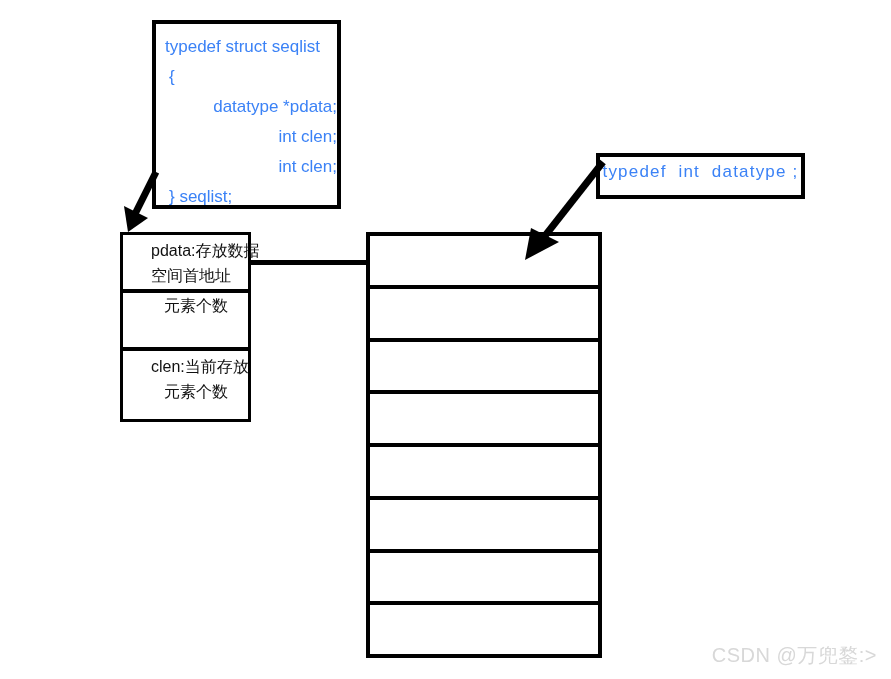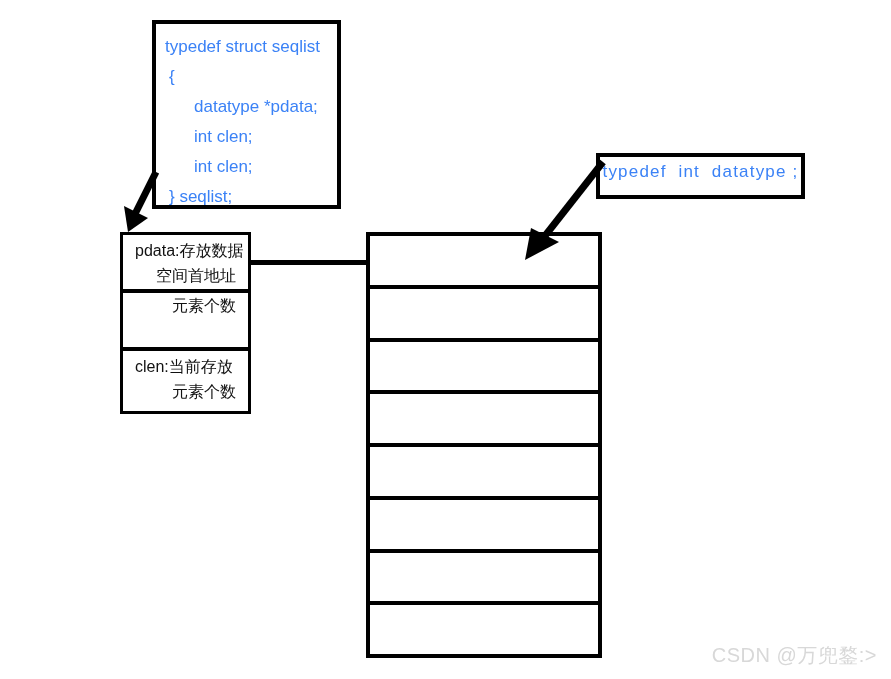--- a/index.html
+++ b/index.html
@@ -35,21 +35,21 @@
     padding: 8px 0 0 0;
   }
   .code-line {
     font-size: 17px;
     line-height: 30px;
     color: #3b82f6;
     white-space: pre;
     padding-left: 9px;
   }
   .code-indent-1 { padding-left: 13px; }
-  .code-indent-2 { padding-left: 38px; }
+  .code-indent-2 { padding-left: 38px; text-align: right; }
 
   
   #typedef-box {
     left: 596px;
     top: 153px;
     width: 209px;
     height: 46px;
     display: flex;
     align-items: flex-start;
     justify-content: center;
@@ -72,28 +72,29 @@
     position: absolute;
     left: 0;
     box-sizing: border-box;
     width: 131px;
     background: #ffffff;
     border: 3px solid #000000;
     overflow: visible;
   }
   #field-pdata { top: 0px;   height: 60px; }
   #field-tlen  { top: 58px;  height: 60px; }
-  #field-clen  { top: 116px; height: 66px; }
+  #field-clen  { top: 116px; height: 74px; }
 
   .field-line {
     font-size: 16px;
     line-height: 25px;
     color: #111111;
     white-space: nowrap;
-    padding: 0 12px;
+    padding: 0 20px;
+    margin-left: 8px;
   }
   .field-line-1 { text-align: left; padding-top: 3px; }
   .field-line-2 { text-align: right; }
 
   
   #array-block {
     position: absolute;
     left: 366px;
     top: 232px;
     width: 236px;

